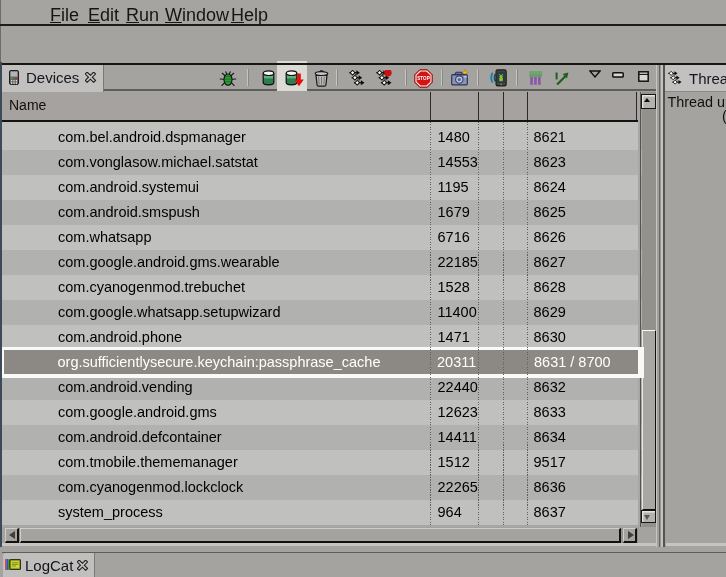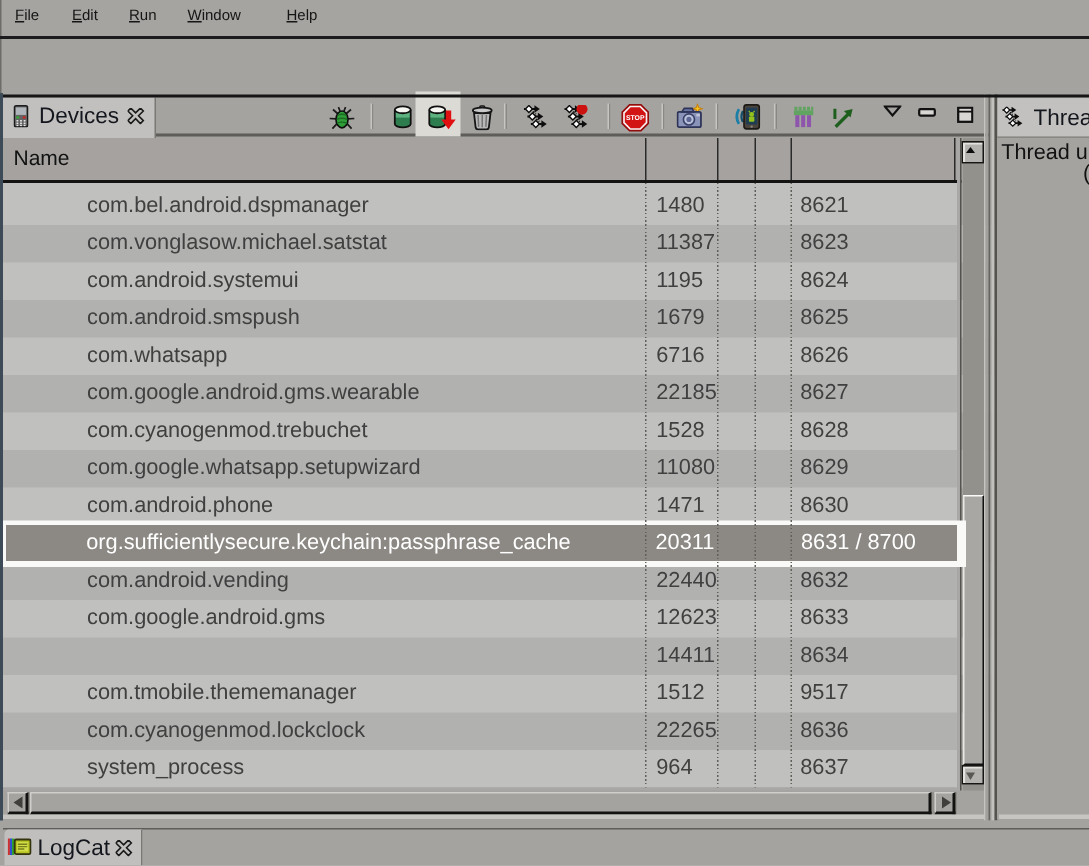--- a/index.html
+++ b/index.html
@@ -2,21 +2,21 @@
 <html><head>
 <meta charset="utf-8">
 <style>
 * { margin:0; padding:0; box-sizing:border-box; }
 html,body { width:726px; height:577px; overflow:hidden; }
 body { position:relative; background:#a5a3a0; font-family:"Liberation Sans",sans-serif; }
 .abs { position:absolute; }
 .txt { white-space:nowrap; }
 
 #menubar { left:0; top:0; width:726px; height:24px; background:#a6a4a1; }
-.mi { position:absolute; top:5px; font-size:10px; color:#151515; }
+.mi { position:absolute; top:5px; font-size:18px; color:#151515;margin-left:40px; }
 .mi u { text-decoration:underline; text-underline-offset:1px; }
 #menuline { left:0; top:24px; width:726px; height:2px; background:#1c1c1c; }
 
 #topline { left:0; top:62.5px; width:726px; height:2px; background:#161616; z-index:6; }
 
 #slate { left:0; top:62px; width:2px; height:485px; background:#3d4a58; z-index:7; }
 #tabbar { left:2px; top:64.5px; width:657.5px; height:27.5px; background:#a5a3a0; }
 #seltab { left:2px; top:64.5px; width:101.5px; height:27.5px; background:#c1c0be; border-right:1px solid #7a7874; }
 #tabline { left:103.5px; top:89px; width:556px; height:1.5px; background:#5f5d59; }
 .tabtitle { font-size:15px; color:#14161d; }
@@ -24,21 +24,21 @@
 #hlbtn { left:277px; top:60.5px; width:30px; height:30px; background:#dbdad5; z-index:5; }
 .sep { position:absolute; top:69px; width:2px; height:17px; background:#c6c5c2; border-right:1px solid #8a8884; z-index:6;}
 .icon { position:absolute; z-index:8; }
 
 #header { left:2px; top:92px; width:635.5px; height:27.5px; background:#a5a29f; }
 #headerline { left:2px; top:119.5px; width:639px; height:2.2px; background:#131313; }
 .hv { position:absolute; top:92px; width:1px; height:27.5px; background:#2a2a2a; }
 
 #rows { left:2px; top:121.7px; width:635.5px; height:403.1px; background:#c0c0be; }
 #rowgap { left:2px; top:524.8px; width:635.5px; height:2.7px; background:#a9a7a6; }
-.row { position:absolute; left:2px; width:720px; height:25px; font-size:14.5px; color:#404040; }
+.row { position:absolute; left:2px; width:720px; height:25px; font-size:14.5px; color:#000000; }
 .row.dark { background:#b1b1b0; }
 .row .n { position:absolute; left:56px; top:4px; }
 .row .p { position:absolute; left:435.5px; top:4px; }
 .row .o { position:absolute; left:531.5px; top:4px; }
 
 #selrow { left:2px; top:346.5px; width:641.9px; height:31px; background:#f9f9f7; z-index:3; }
 #selin { left:4px; top:350px; width:633.6px; height:24px; background:#8c8984; z-index:4; font-size:14.5px; color:#ffffff; }
 #selin .n { position:absolute; left:53.5px; top:3.5px; }
 #selin .p { position:absolute; left:433px; top:3.5px; }
 #selin .o { position:absolute; left:530px; top:3.5px; }
@@ -272,21 +272,21 @@
 
 <div class="abs" id="rows"></div>
 <div class="abs" id="rowgap"></div>
 <div class="row" style="top:125px;">
     <span class="n">com.bel.android.dspmanager</span>
     <span class="p">1480</span>
     <span class="o">8621</span>
   </div>
 <div class="row dark" style="top:150px;">
     <span class="n">com.vonglasow.michael.satstat</span>
-    <span class="p">11387</span>
+    <span class="p">14553</span>
     <span class="o">8623</span>
   </div>
 <div class="row" style="top:175px;">
     <span class="n">com.android.systemui</span>
     <span class="p">1195</span>
     <span class="o">8624</span>
   </div>
 <div class="row dark" style="top:200px;">
     <span class="n">com.android.smspush</span>
     <span class="p">1679</span>
@@ -302,39 +302,40 @@
     <span class="p">22185</span>
     <span class="o">8627</span>
   </div>
 <div class="row" style="top:275px;padding-left:20px;">
     <span class="n">com.cyanogenmod.trebuchet</span>
     <span class="p">1528</span>
     <span class="o">8628</span>
   </div>
 <div class="row dark" style="top:300px;">
     <span class="n">com.google.whatsapp.setupwizard</span>
-    <span class="p">11080</span>
+    <span class="p">11400</span>
     <span class="o">8629</span>
   </div>
 <div class="row" style="top:325px;">
     <span class="n">com.android.phone</span>
     <span class="p">1471</span>
     <span class="o">8630</span>
   </div>
 <div class="row dark" style="top:375px;">
     <span class="n">com.android.vending</span>
     <span class="p">22440</span>
     <span class="o">8632</span>
   </div>
 <div class="row" style="top:400px;">
     <span class="n">com.google.android.gms</span>
     <span class="p">12623</span>
     <span class="o">8633</span>
   </div>
 <div class="row dark" style="top:425px;">
+    <span class="n">com.android.defcontainer</span>
     <span class="p">14411</span>
     <span class="o">8634</span>
   </div>
 <div class="row" style="top:450px;">
     <span class="n">com.tmobile.thememanager</span>
     <span class="p">1512</span>
     <span class="o">9517</span>
   </div>
 <div class="row dark" style="top:475px;">
     <span class="n">com.cyanogenmod.lockclock</span>

